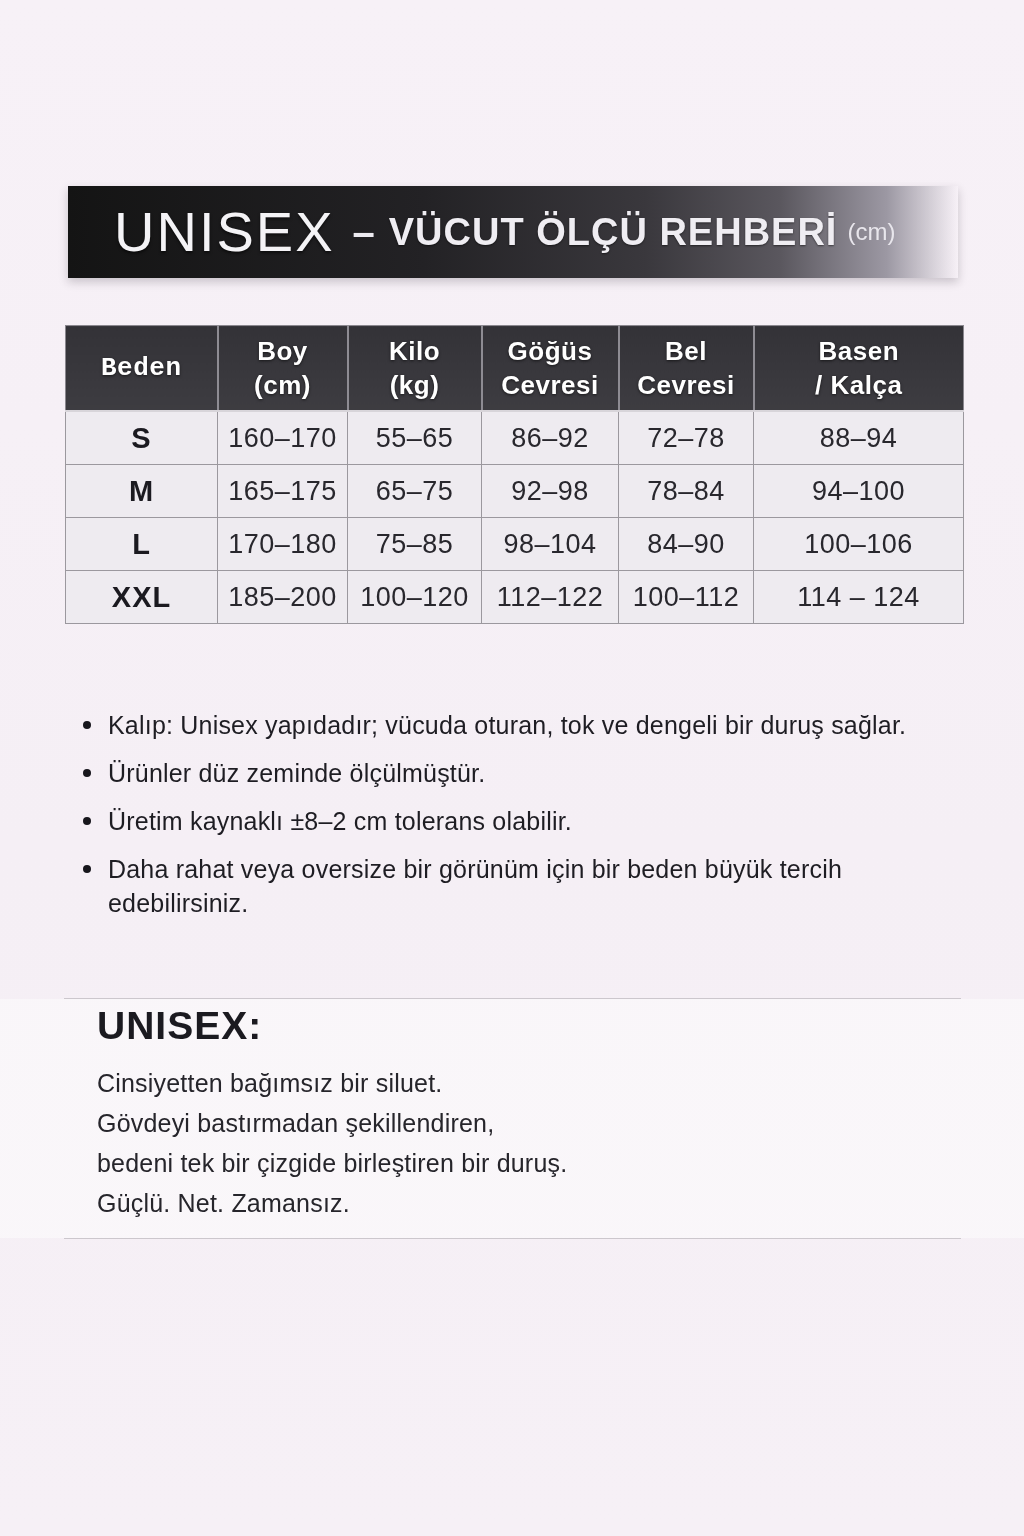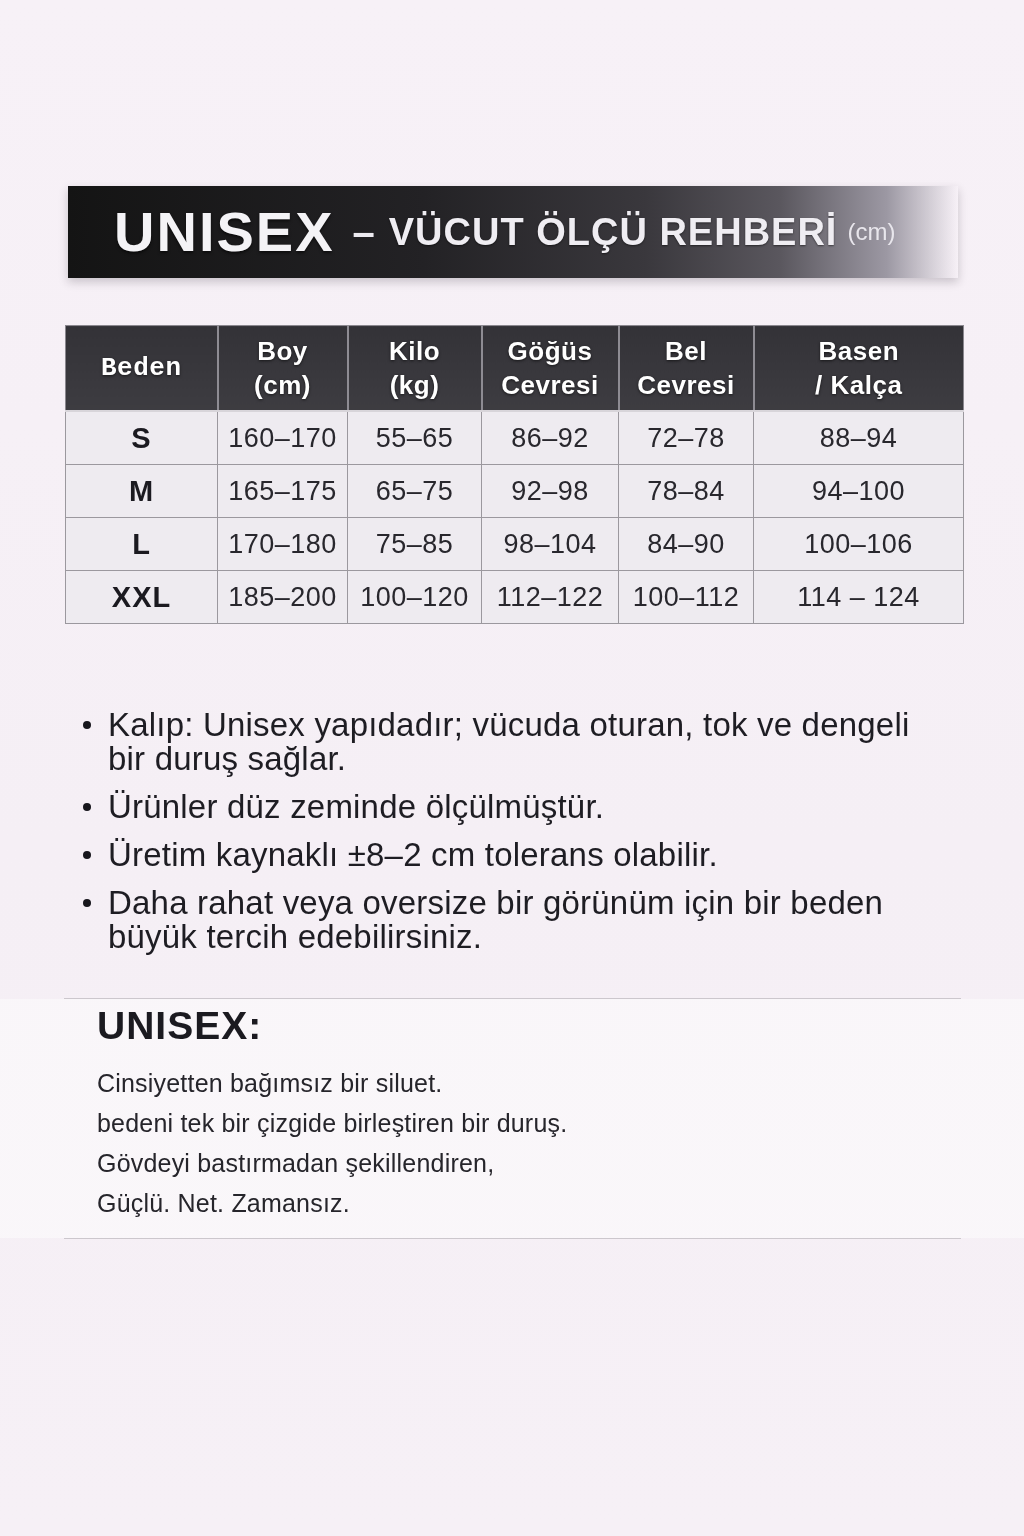--- a/index.html
+++ b/index.html
@@ -22,21 +22,21 @@
   }
   
   .banner {
     position:absolute; left:68px; top:186px; width:890px; height:92px;
     background:linear-gradient(90deg,#141414 0%,#232225 40%,#3a383d 65%,#5a575e 80%,#9c98a3 92%,rgba(246,240,246,0) 100%);
     display:flex; align-items:center;
     padding-left:46px; box-sizing:border-box;
     box-shadow:0 4px 9px rgba(40,30,45,0.22);
   }
   .banner-title {
-    font-size:56px; font-weight:bold; color:#f4f3f6;
+    font-size:56px; font-weight:normal; color:#f4f3f6;
     letter-spacing:2px; line-height:1;
     text-shadow:0 2px 3px rgba(0,0,0,0.55);
   }
   .banner-dash {
     font-size:40px; font-weight:bold; color:#eceaf0;
     margin:0 14px 0 18px; line-height:1;
   }
   .banner-subtitle {
     font-size:38px; font-weight:600; color:#efedf2;
     letter-spacing:1px; line-height:1;
@@ -74,21 +74,21 @@
   .size-table td.size-cell {
     font-size:29px; font-weight:bold; color:#1b1a20; letter-spacing:1px;
   }
   
   ul.notes {
     position:absolute; left:68px; top:708px; width:880px;
     list-style:none; margin:0; padding:0;
   }
   ul.notes li {
     position:relative; padding-left:40px;
-    font-size:33px; line-height:34px; color:#1e1d23;
+    font-size:25px; line-height:34px; color:#1e1d23;
     margin-bottom:14px; letter-spacing:0.2px;
   }
   ul.notes li::before {
     content:""; position:absolute; left:15px; top:13px;
     width:8px; height:8px; border-radius:50%; background:#17161c;
   }
   
   .divider {
     position:absolute; left:64px; width:897px; height:1px;
     background:#ccc7cd;
@@ -180,20 +180,20 @@
     <li><span>Ürünler düz zeminde ölçülmüştür.</span></li>
     <li><span>Üretim kaynaklı ±8–2 cm tolerans olabilir.</span></li>
     <li><span>Daha rahat veya oversize bir görünüm için bir beden büyük tercih edebilirsiniz.</span></li>
   </ul>
 
   <div class="divider divider-top"></div>
 
   <section class="footer">
     <h2>UNISEX:</h2>
     <p>Cinsiyetten bağımsız bir siluet.</p>
+    <p>Gövdeyi bastırmadan şekillendiren,</p>
     <p>bedeni tek bir çizgide birleştiren bir duruş.</p>
-    <p>Gövdeyi bastırmadan şekillendiren,</p>
     <p>Güçlü. Net. Zamansız.</p>
   </section>
 
   <div class="divider divider-bottom"></div>
 
 </div>
 
 </body></html>

